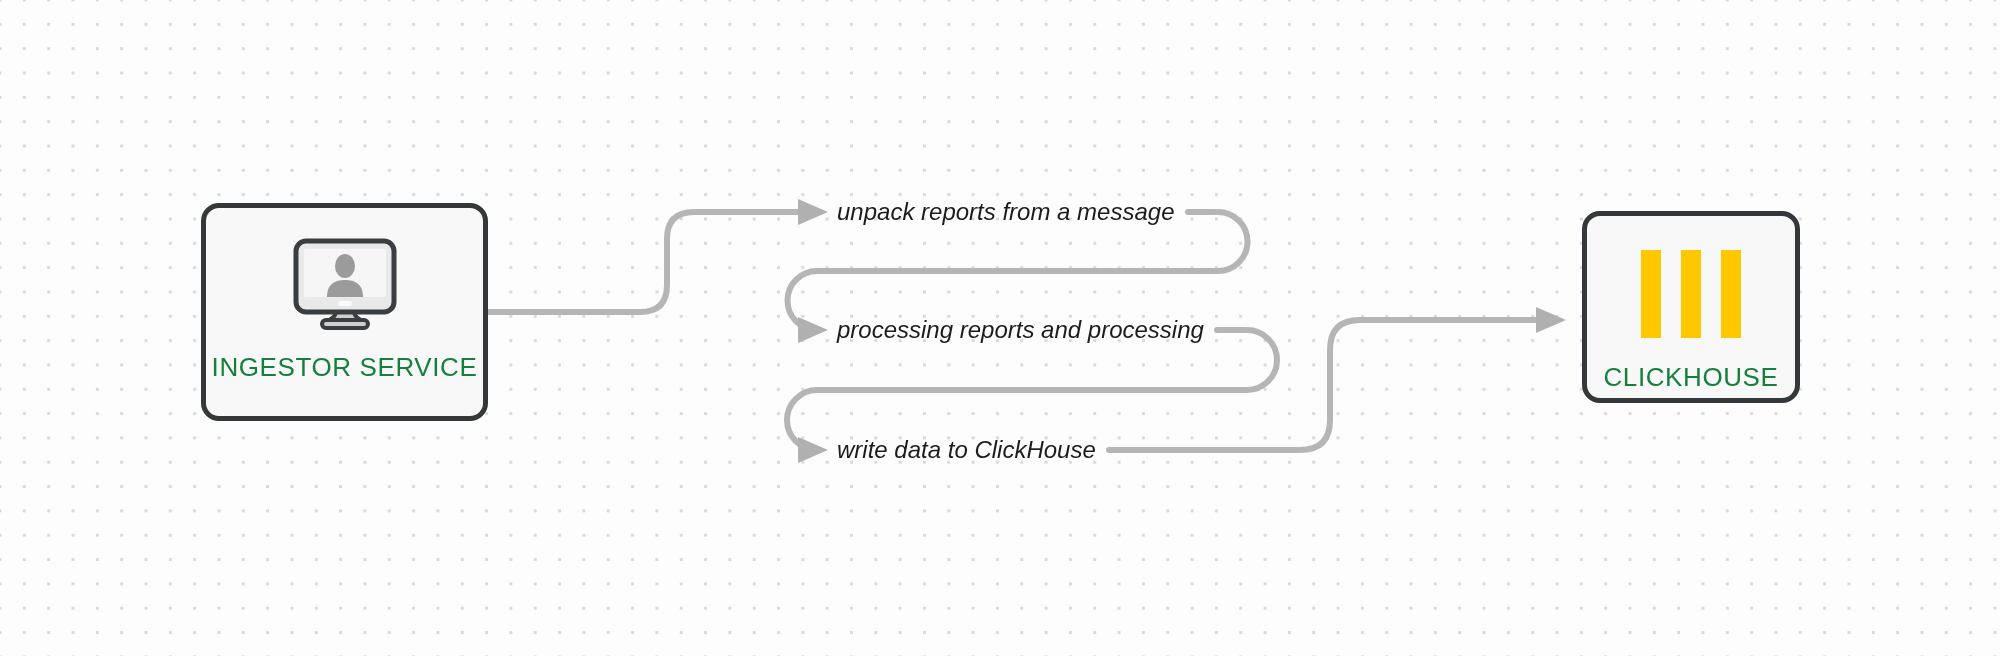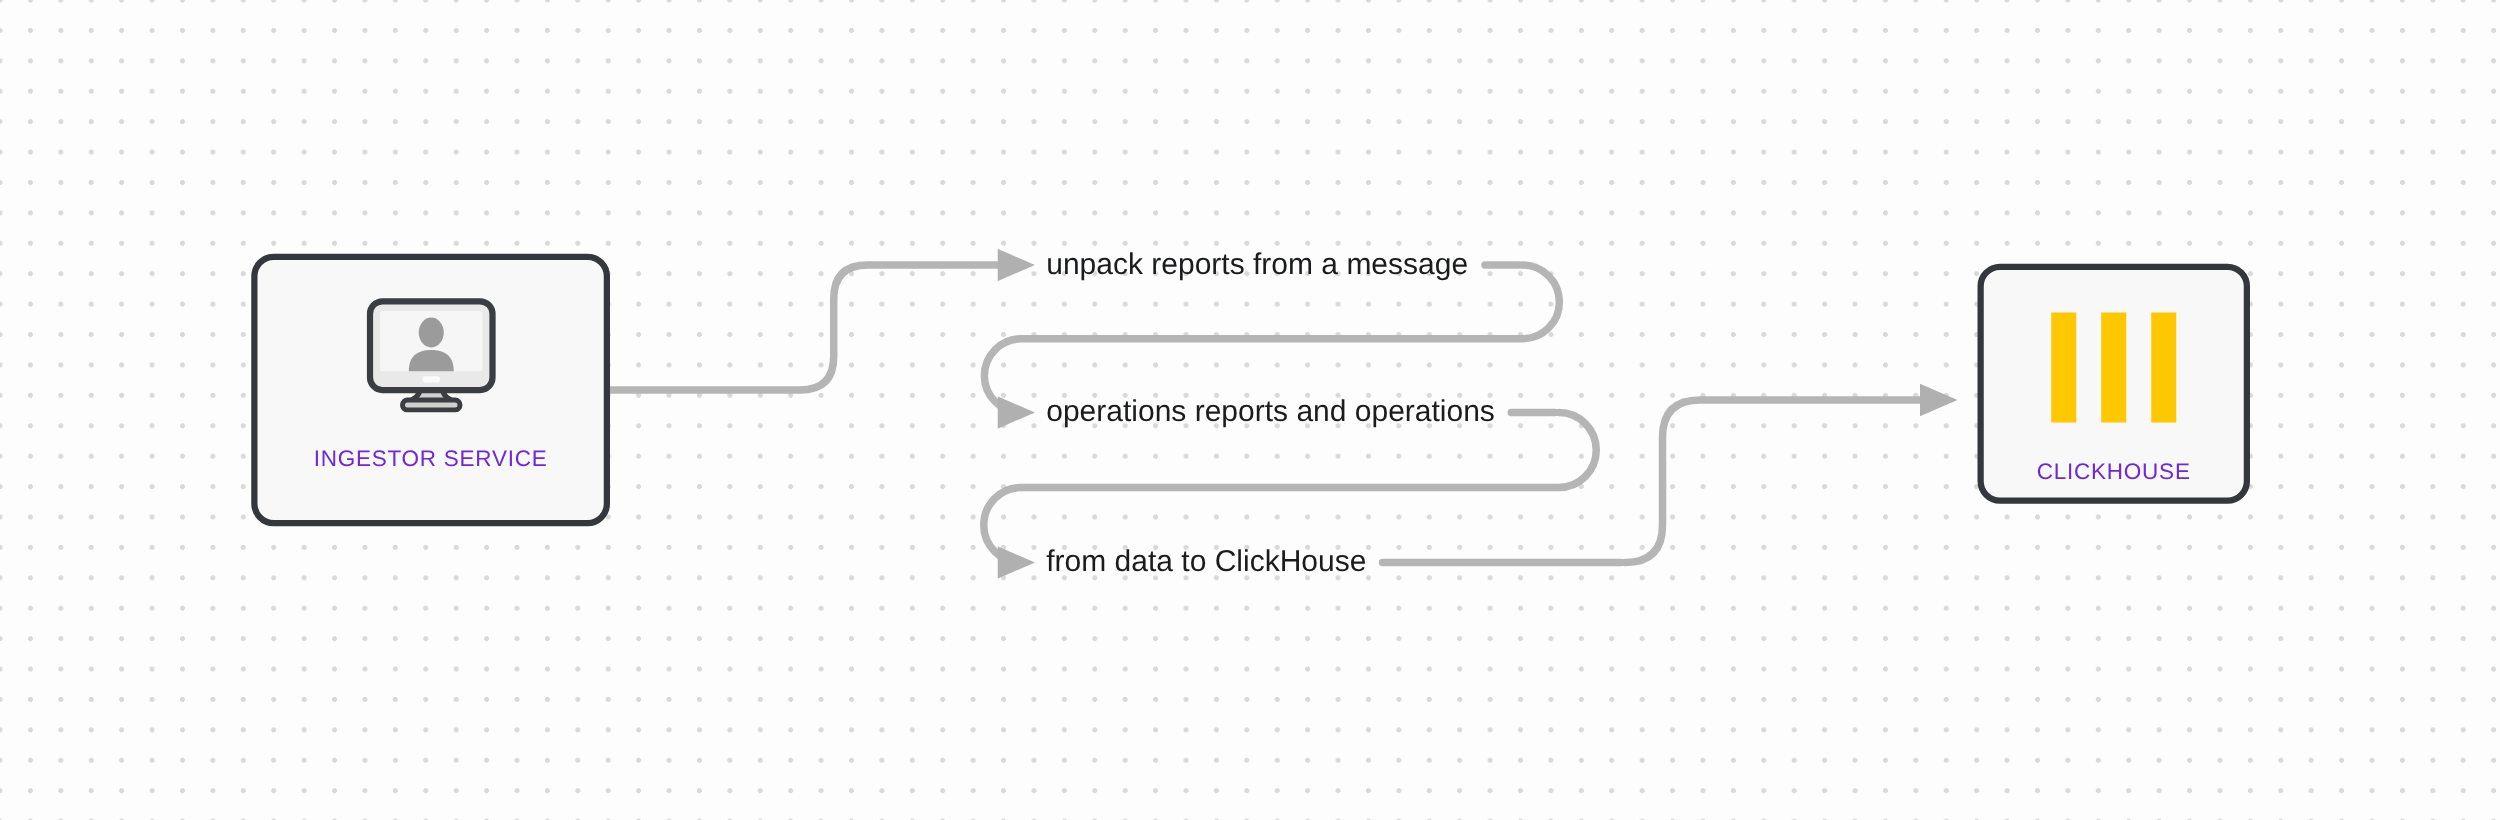--- a/index.html
+++ b/index.html
@@ -42,22 +42,22 @@
   }
   .node-ingestor {
     left: 201px; top: 203px;
     width: 287px; height: 218px;
   }
   .node-clickhouse {
     left: 1582px; top: 211px;
     width: 218px; height: 192px;
   }
   .node-label {
-    font-size: 18px;
-    color: #6d28d9;
+    font-size: 26px;
+    color: #15803d;
     letter-spacing: 0.6px;
     white-space: nowrap;
     line-height: 26px;
   }
   .node-ingestor .node-label { margin-top: 24px; }
   .node-clickhouse .node-label { margin-top: 26px; }
   .monitor-icon { margin-top: 30px; }
   .ch-bars {
     margin-top: 34px;
     width: 100px;
@@ -78,20 +78,21 @@
   }
   .step-row-1 { left: 798px; top: 192px; width: 420px; }
   .step-row-2 { left: 798px; top: 310px; width: 449px; }
   .step-row-3 { left: 798px; top: 430px; width: 502px; }
   .arrowhead { flex-shrink: 0; display: block; }
   .step-label {
     margin: 0 10px 0 9px;
     font-size: 24px;
     color: #1b1c1e;
     white-space: nowrap;
+    font-style: italic;
   }
   .step-tail {
     flex: 1;
     min-width: 0;
     height: 6px;
     background: #b5b5b5;
     border-radius: 3px;
   }
 </style>
 </head>
@@ -134,25 +135,25 @@
         <polygon points="0,0 30,13 0,26" fill="#b0b0b0"></polygon>
       </svg>
     <span class="step-label">unpack reports from a message</span>
     <div class="step-tail"></div>
   </div>
 
   <div class="step-row step-row-2">
     <svg class="arrowhead" width="30" height="26" viewBox="0 0 30 26">
         <polygon points="0,0 30,13 0,26" fill="#b0b0b0"></polygon>
       </svg>
-    <span class="step-label">operations reports and operations</span>
+    <span class="step-label">processing reports and processing</span>
     <div class="step-tail"></div>
   </div>
 
   <div class="step-row step-row-3">
     <svg class="arrowhead" width="30" height="26" viewBox="0 0 30 26">
         <polygon points="0,0 30,13 0,26" fill="#b0b0b0"></polygon>
       </svg>
-    <span class="step-label">from data to ClickHouse</span>
+    <span class="step-label">write data to ClickHouse</span>
     <div class="step-tail"></div>
   </div>
 
 </div>
 
 </body></html>

